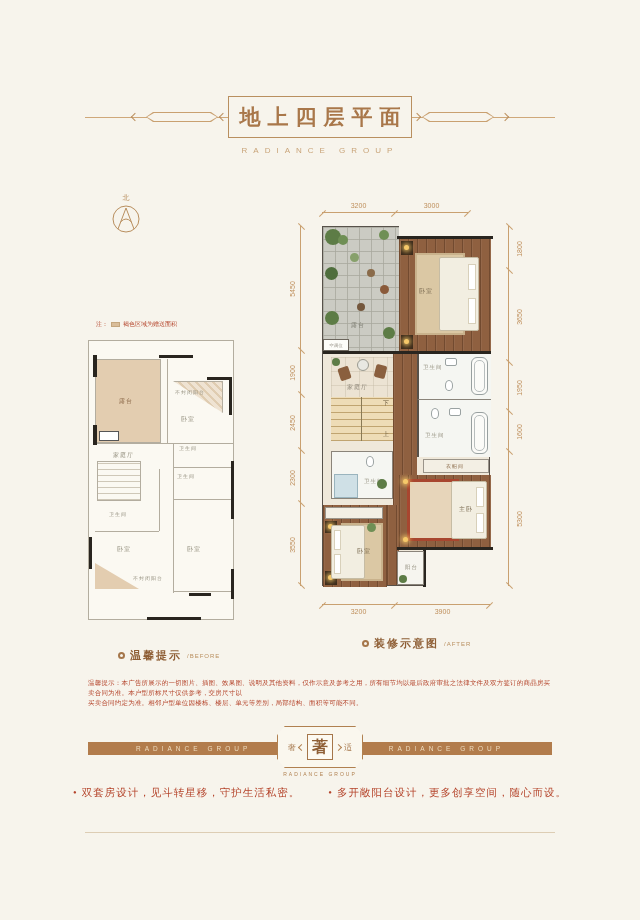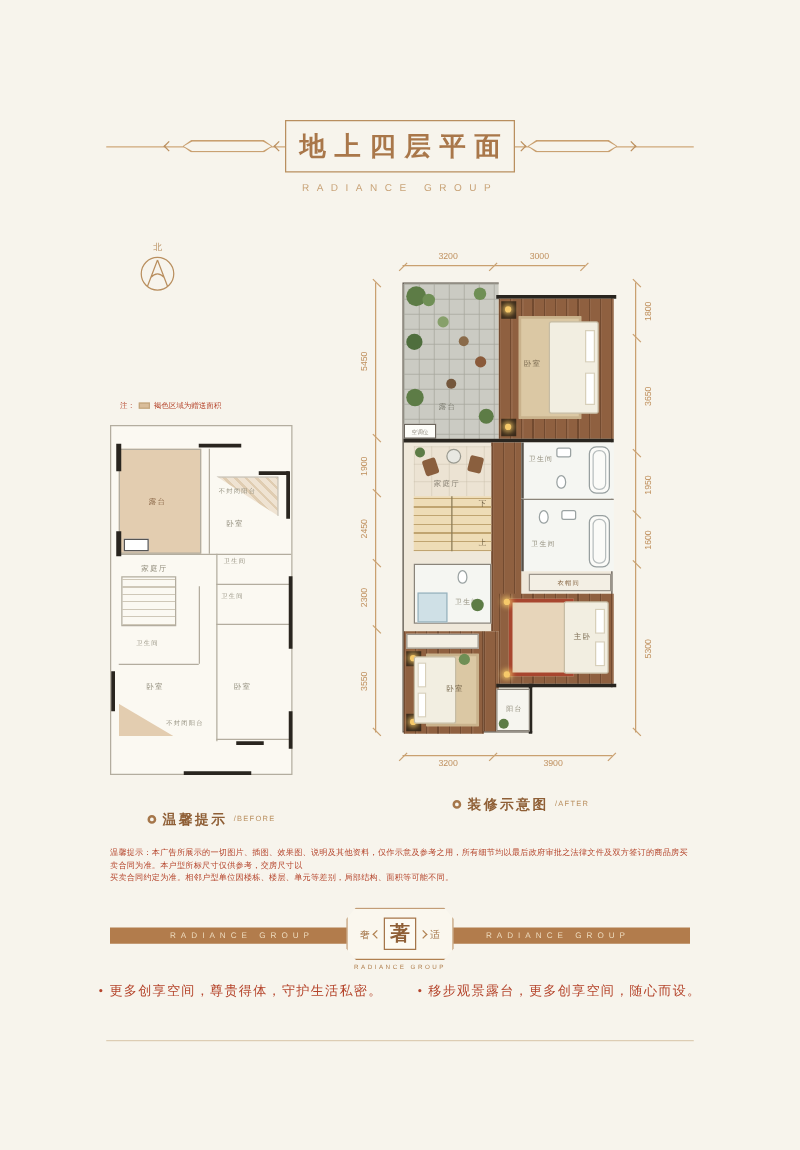--- a/index.html
+++ b/index.html
@@ -401,18 +401,18 @@
     <span class="bchev l"></span>
     <span class="core">
         <b>著</b>
       </span>
     <span class="bchev r"></span>
     <span class="side">适</span>
   </div>
   <div class="badge-sub">RADIANCE GROUP</div>
 
   <div class="feat1">
-    <span class="feat"><span class="b">•</span><span>更多创享空间，尊贵得体，守护生活私密。</span></span>
-    <span class="feat"><span class="b">•</span><span>移步观景露台，更多创享空间，随心而设。</span></span>
+    <span class="feat"><span class="b">•</span><span>双套房设计，见斗转星移，守护生活私密。</span></span>
+    <span class="feat"><span class="b">•</span><span>多开敞阳台设计，更多创享空间，随心而设。</span></span>
   </div>
   <div class="hr-bottom"></div>
 
 </div>
 
 </body></html>

